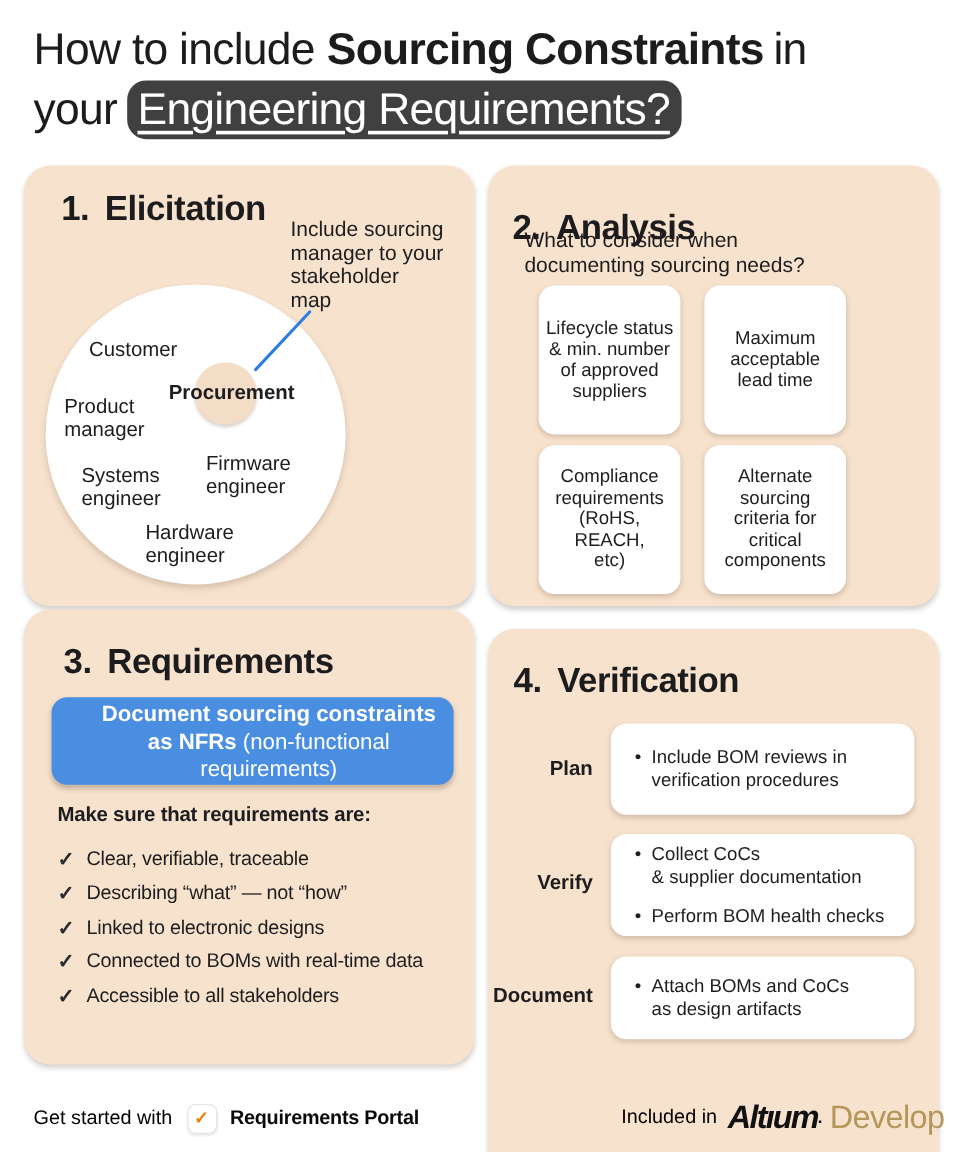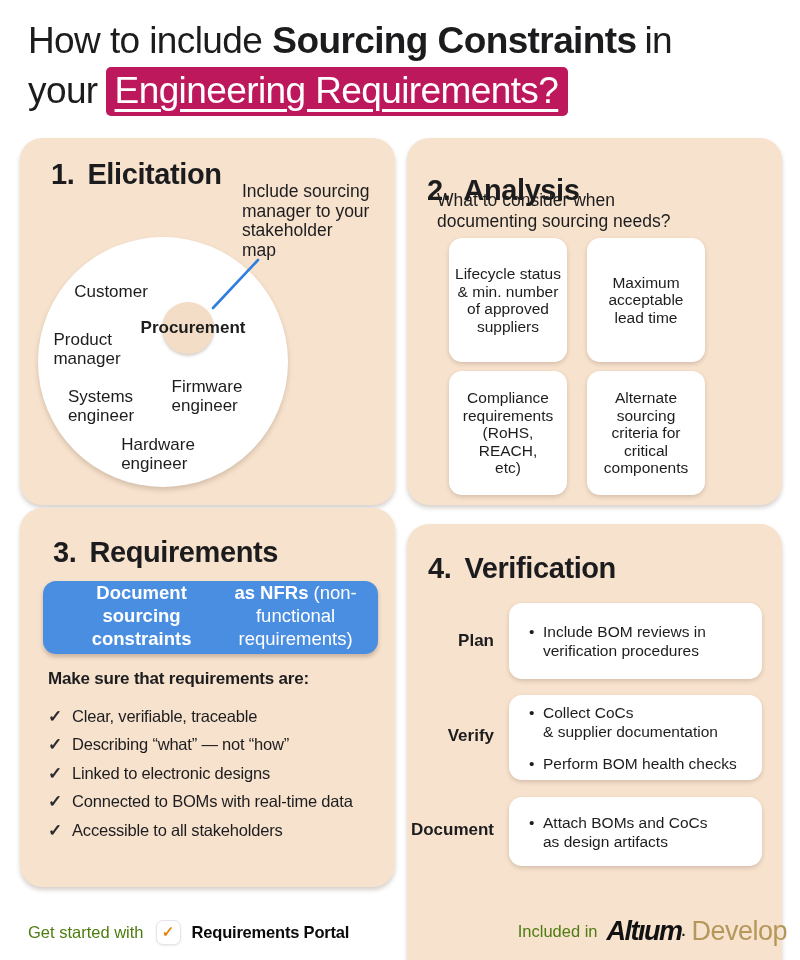--- a/index.html
+++ b/index.html
@@ -5,21 +5,21 @@
   * { margin:0; padding:0; box-sizing:border-box; }
   html,body { background:#fff; }
   body { font-family:"Liberation Sans", sans-serif; color:#1d1d1f; }
   .page { position:relative; width:800px; height:960px; background:#ffffff; overflow:hidden; }
   .ml { white-space:pre-line; }
 
   
   .title { position:absolute; left:28px; top:16px; font-size:37px; line-height:50px; letter-spacing:-0.6px; color:#1c1c1e; }
   .t-reg { font-weight:400; }
   .t-bold { font-weight:700; margin:0 8px 0 10px; }
-  .t-hl { background:#be185d; color:#ffffff; padding:3px 10px 5px 9px; border-radius:5px;
+  .t-hl { background:#404040; color:#ffffff; padding:3px 10px 5px 9px; border-radius:16px;
           margin-left:8px; text-decoration:underline; text-decoration-thickness:2.5px; text-underline-offset:6px; }
 
   
   .panel { position:absolute; background:#F7E2CD; border-radius:22px; box-shadow:0 3px 4px rgba(90,70,55,0.25); }
   #panel-1 { left:20px;  top:138px; width:375px; height:367px; }
   #panel-2 { left:407px; top:138px; width:375px; height:367px; }
   #panel-3 { left:20px;  top:508px; width:375px; height:379px;text-align:center; }
   #panel-4 { left:407px; top:524px; width:375px; height:465px; }
   .ph { position:absolute; font-weight:700; font-size:29px; letter-spacing:-0.4px; color:#1c1c1e; }
   .ph .num { margin-right:13px; }
@@ -40,21 +40,21 @@
            box-shadow:0 2px 4px rgba(90,70,55,0.22); display:flex; align-items:center; justify-content:center;
            text-align:center; font-size:15.5px; line-height:17.5px; padding:4px; }
   #acard-0 { left:42px;  top:100px; }
   #acard-1 { left:180px; top:100px; }
   #acard-2 { left:42px;  top:233px; }
   #acard-3 { left:180px; top:233px; }
 
   
   .callout { position:absolute; left:23px; top:73px; width:335px; height:73px; background:#4A8EE2;
              border-radius:13px; box-shadow:0 3px 4px rgba(90,70,55,0.3); color:#ffffff;
-             display:flex; flex-direction:row; justify-content:center; padding-left:27px;
+             display:flex; flex-direction:column; justify-content:center; padding-left:27px;
              font-size:18.5px; line-height:23px; }
   .callout b { font-weight:700; }
   .list-title { position:absolute; left:28px; top:161px; font-size:17px; font-weight:700; letter-spacing:-0.2px; }
   .checklist { position:absolute; left:28px; top:194px; }
   .check-row { height:28.5px; display:flex; align-items:center; font-size:16.5px; letter-spacing:-0.2px; }
   .check-glyph { font-weight:700; font-size:17px; margin-right:10px; color:#2b2b2d; }
 
   
   .vlabel { position:absolute; right:288px; transform:translateY(-50%); font-size:17px; font-weight:700; white-space:nowrap; }
   #vlabel-0 { top:117px; } #vlabel-1 { top:212px; } #vlabel-2 { top:306px; }
@@ -62,21 +62,21 @@
            box-shadow:0 2px 4px rgba(90,70,55,0.22); display:flex; flex-direction:column;
            justify-content:center; gap:13px; padding-left:20px; }
   #vcard-0 { top:79px;  height:76px; }
   #vcard-1 { top:171px; height:85px; }
   #vcard-2 { top:273px; height:69px; }
   .bullet-row { display:flex; font-size:15.5px; line-height:19px; }
   .bullet-glyph { width:14px; flex:0 0 14px; }
 
   
   .footer-left { position:absolute; left:28px; top:917px; height:30px; display:flex; align-items:center; }
-  .footer-text { font-size:16.5px; color:#4d7c0f; }
+  .footer-text { font-size:16.5px; color:#000000; }
   .checkbox { width:25px; height:25px; background:#ffffff; border:1px solid #e4e4ea; border-radius:7px;
               box-shadow:0 1px 2px rgba(0,0,0,0.08); display:flex; align-items:center; justify-content:center;
               margin:0 11px 0 12px; }
   .checkbox span { color:#E8820C; font-weight:700; font-size:15px; }
   .footer-product { font-size:16.5px; font-weight:700; color:#0a0a0a; letter-spacing:-0.2px; }
   .footer-right { position:absolute; right:13px; top:914px; height:34px; display:flex; align-items:center; }
   .logo { font-size:27px; font-weight:700; font-style:italic; letter-spacing:-1.5px; color:#111111; margin-left:9px; }
   .logo-mark { font-size:14px; font-weight:700; color:#111111; margin-right:6px; }
   .develop { font-size:27px; color:#B5975C; letter-spacing:-0.5px; }
 </style>

